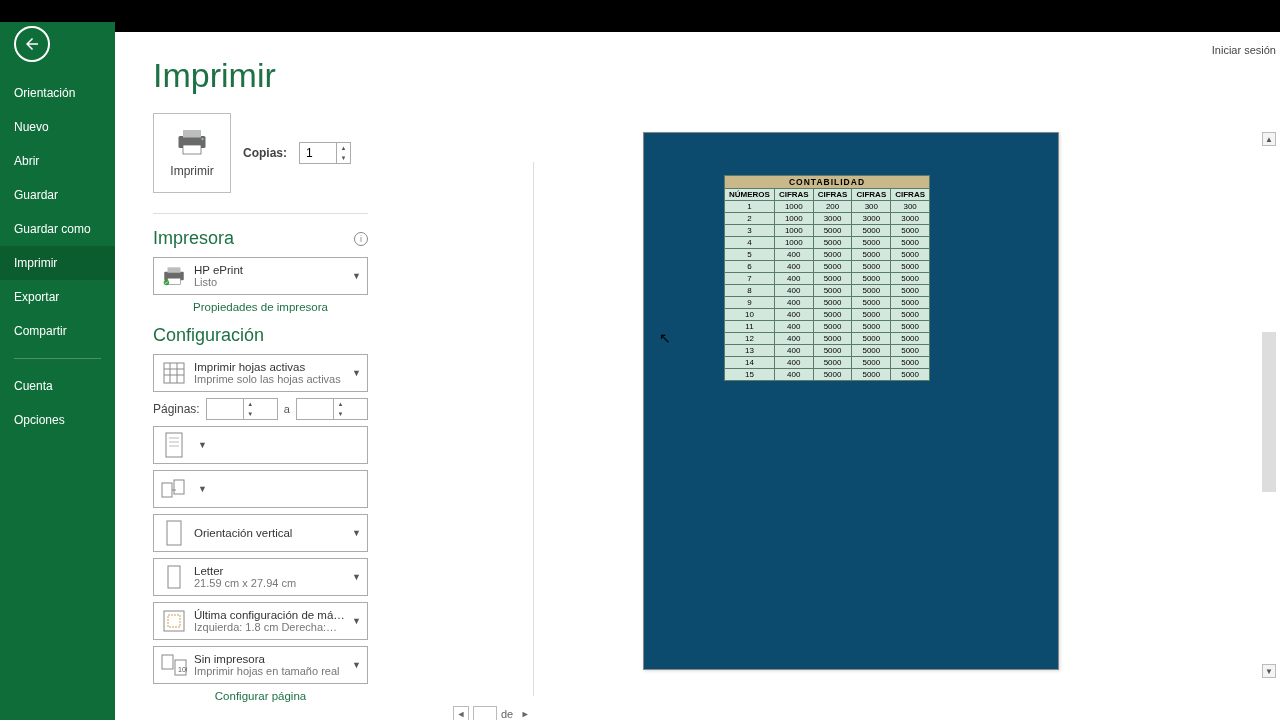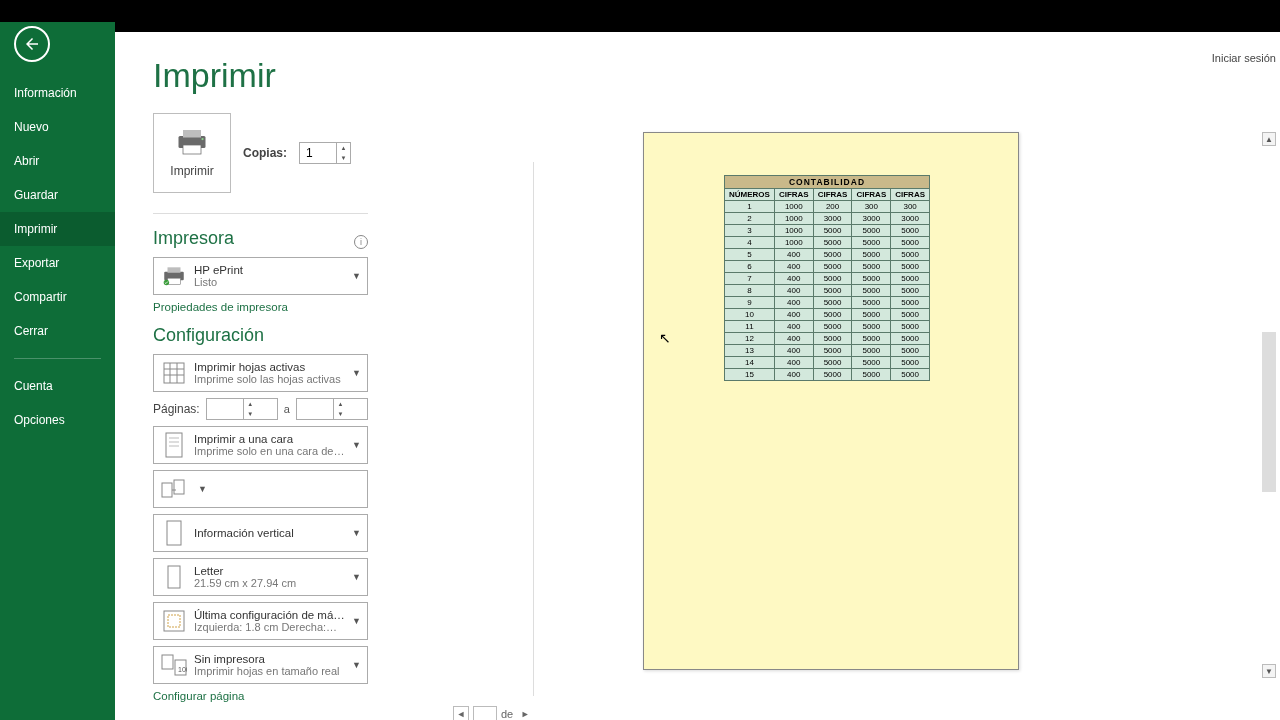--- a/index.html
+++ b/index.html
@@ -1,53 +1,53 @@
 <!DOCTYPE html>
 <html><head>
 <meta charset="utf-8">
 <style>
   * { box-sizing: border-box; margin: 0; padding: 0; font-family: "Segoe UI", Tahoma, sans-serif; }
   body { width: 1280px; height: 720px; overflow: hidden; background: #fff; position: relative; }
   .topbar { height: 32px; background: #000; width: 100%; }
-  .signin { position: absolute; top: 52px; right: 4px; font-size: 11px; color: #444; }
+  .signin { position: absolute; top: 44px; right: 4px; font-size: 11px; color: #444; }
   .sidebar { position: absolute; top: 22px; left: 0; width: 115px; height: 698px; background: #0e6d38; color: #fff; }
   .back-btn { width: 36px; height: 36px; border: 2px solid #fff; border-radius: 50%; margin: 4px 0 14px 14px; display: flex; align-items: center; justify-content: center; cursor: pointer; }
   .back-btn svg { fill: #fff; }
   .nav-item { padding: 10px 14px; font-size: 12px; cursor: pointer; }
   .nav-item.active { background: rgba(0,0,0,0.15); }
   .nav-sep { border-top: 1px solid rgba(255,255,255,0.25); margin: 10px 14px; }
   .main { position: absolute; top: 32px; left: 115px; right: 0; bottom: 0; display: flex; }
   .panel { width: 300px; padding: 24px 20px 0 38px; border-right: none; }
   .page-title { font-size: 34px; font-weight: 300; color: #1e7145; margin-bottom: 18px; }
   .print-btn { width: 78px; height: 80px; border: 1px solid #bdbdbd; display: flex; flex-direction: column; align-items: center; justify-content: center; gap: 8px; cursor: pointer; }
   .print-btn svg { width: 36px; height: 28px; }
   .print-btn span { font-size: 12px; color: #444; }
   .copies-row { display: flex; align-items: center; gap: 12px; margin-bottom: 20px; }
   .copies-row > :first-child { }
   .copies-lbl { font-size: 12px; color: #444; font-weight: bold; }
   .spinner { display: flex; align-items: center; border: 1px solid #ababab; height: 22px; }
   .spinner input { width: 36px; border: none; padding: 0 6px; font-size: 12px; outline: none; }
   .spinner .arrows { width: 14px; height: 100%; display: flex; flex-direction: column; border-left: 1px solid #ababab; }
   .spinner .arrows div { flex: 1; font-size: 6px; display:flex; align-items:center; justify-content:center; color:#555; cursor:pointer; }
   .sec-hr { border: none; border-top: 1px solid #ddd; margin: 0 0 14px 0; width: 215px; }
-  .sec-title { font-size: 18px; color: #1e7145; font-weight: 400; margin-bottom: 8px; display:flex; justify-content:space-between; align-items:flex-end; width:215px;}
+  .sec-title { font-size: 18px; color: #1e7145; font-weight: 400; margin-bottom: 8px; display:flex; justify-content:space-between; align-items:center; width:215px;}
   .info-circle { width:14px; height:14px; border:1px solid #888; border-radius:50%; font-size:9px; display:flex; align-items:center; justify-content:center; color:#888;}
   .combo { width: 215px; border: 1px solid #ababab; display: flex; align-items: center; padding: 4px 6px; margin-bottom: 6px; cursor: pointer; position: relative; min-height: 36px; }
   .combo .ico { width: 28px; height: 28px; margin-right: 6px; display:flex; align-items:center; justify-content:center; flex-shrink:0;}
   .combo .texts { flex: 1; overflow: hidden; }
   .combo .line1 { font-size: 11.5px; color: #333; white-space: nowrap; overflow:hidden; text-overflow:ellipsis;}
   .combo .line2 { font-size: 11px; color: #777; white-space: nowrap; overflow:hidden; text-overflow:ellipsis;}
   .combo .chev { font-size: 9px; color: #555; margin-left:4px;}
-  .link-right { width: 215px; text-align: left; font-size: 11.5px; color: #1e7145; margin: 2px 0 10px 0; cursor:pointer;}
+  .link-right { width: 215px; text-align: center; font-size: 11.5px; color: #1e7145; margin: 2px 0 10px 0; cursor:pointer;}
   .pages-row { display:flex; align-items:center; gap:6px; margin-bottom:6px; width:215px;}
   .pages-row .lbl { font-size:12px; color:#444; }
   .pages-row .sep { font-size:11px; color:#555;}
   .divider-vert { position:absolute; top:130px; bottom:24px; left:418px; border-left:1px solid #ddd;}
   .preview-area { flex:1; position:relative; }
-  .page { position:absolute; left:228px; top:100px; width:376px; height:538px; background:#fef9c3; border:1px solid #888; box-shadow: 1px 1px 3px rgba(0,0,0,0.15);}
+  .page { position:absolute; left:228px; top:100px; width:416px; height:538px; background:#0c4a6e; border:1px solid #888; box-shadow: 1px 1px 3px rgba(0,0,0,0.15);}
   .scroll-up, .scroll-dn { position:absolute; right:4px; width:14px; height:14px; border:1px solid #bbb; font-size:8px; display:flex; align-items:center; justify-content:center; color:#555; cursor:pointer; background:#f4f4f4;}
   .scroll-up { top:100px;}
   .scroll-dn { top:632px;}
   .scroll-thumb { position:absolute; right:4px; top:300px; width:14px; height:160px; background:#ddd;}
   .cursor { position:absolute; left:244px; top:298px; font-size:14px; pointer-events:none;}
   
   .ptable { position:absolute; left:80px; top:42px; border-collapse:collapse; font-size:8px; }
   .ptable th, .ptable td { border:1px solid #5a7a6a; text-align:center; padding:1px 4px; }
   .ptable .title-row td { background:#c9b98a; font-weight:bold; font-size:8.5px; letter-spacing:1px;}
   .ptable .head-row td { background:#d3e8dc; font-weight:bold;text-align:center;}
@@ -63,28 +63,28 @@
 
 <div class="topbar"></div>
 <div class="signin">Iniciar sesión</div>
 
 <div class="sidebar">
   <div class="back-btn">
     <svg width="18" height="18" viewBox="0 0 24 24">
         <path d="M20 11H7.8l5.6-5.6L12 4l-8 8 8 8 1.4-1.4L7.8 13H20z"></path>
       </svg>
   </div>
-  <div class="nav-item">Información</div>
+  <div class="nav-item">Orientación</div>
   <div class="nav-item">Nuevo</div>
   <div class="nav-item">Abrir</div>
   <div class="nav-item">Guardar</div>
+  <div class="nav-item">Guardar como</div>
   <div class="nav-item active">Imprimir</div>
   <div class="nav-item">Exportar</div>
   <div class="nav-item">Compartir</div>
-  <div class="nav-item">Cerrar</div>
   <div class="nav-sep"></div>
   <div class="nav-item">Cuenta</div>
   <div class="nav-item">Opciones</div>
 </div>
 
 <div class="main">
   <div class="panel">
     <div class="page-title">Imprimir</div>
 
     <div class="copies-row">
@@ -172,24 +172,20 @@
 
     <div class="combo">
       <div class="ico">
         <svg width="22" height="26" viewBox="0 0 22 26">
             <rect x="3" y="1" width="16" height="24" fill="#fff" stroke="#888"></rect>
             <line x1="6" y1="6" x2="16" y2="6" stroke="#bbb"></line>
             <line x1="6" y1="10" x2="16" y2="10" stroke="#bbb"></line>
             <line x1="6" y1="14" x2="16" y2="14" stroke="#bbb"></line>
           </svg>
       </div>
-      <div class="texts">
-        <div class="line1">Imprimir a una cara</div>
-        <div class="line2">Imprime solo en una cara de…</div>
-      </div>
       <div class="chev">▼</div>
     </div>
 
     <div class="combo">
       <div class="ico">
         <svg width="26" height="22" viewBox="0 0 26 22">
             <rect x="1" y="5" width="10" height="14" fill="#fff" stroke="#888"></rect>
             <rect x="13" y="2" width="10" height="14" fill="#fff" stroke="#888"></rect>
             <path d="M11 12 h4" stroke="#888" marker-end=""></path>
           </svg>
@@ -197,21 +193,21 @@
       <div class="chev">▼</div>
     </div>
 
     <div class="combo">
       <div class="ico">
         <svg width="20" height="26" viewBox="0 0 20 26">
             <rect x="3" y="1" width="14" height="24" fill="#fff" stroke="#888"></rect>
           </svg>
       </div>
       <div class="texts">
-        <div class="line1">Información vertical</div>
+        <div class="line1">Orientación vertical</div>
       </div>
       <div class="chev">▼</div>
     </div>
 
     <div class="combo">
       <div class="ico">
         <svg width="20" height="26" viewBox="0 0 20 26">
             <rect x="4" y="2" width="12" height="22" fill="#fff" stroke="#888"></rect>
           </svg>
       </div>

